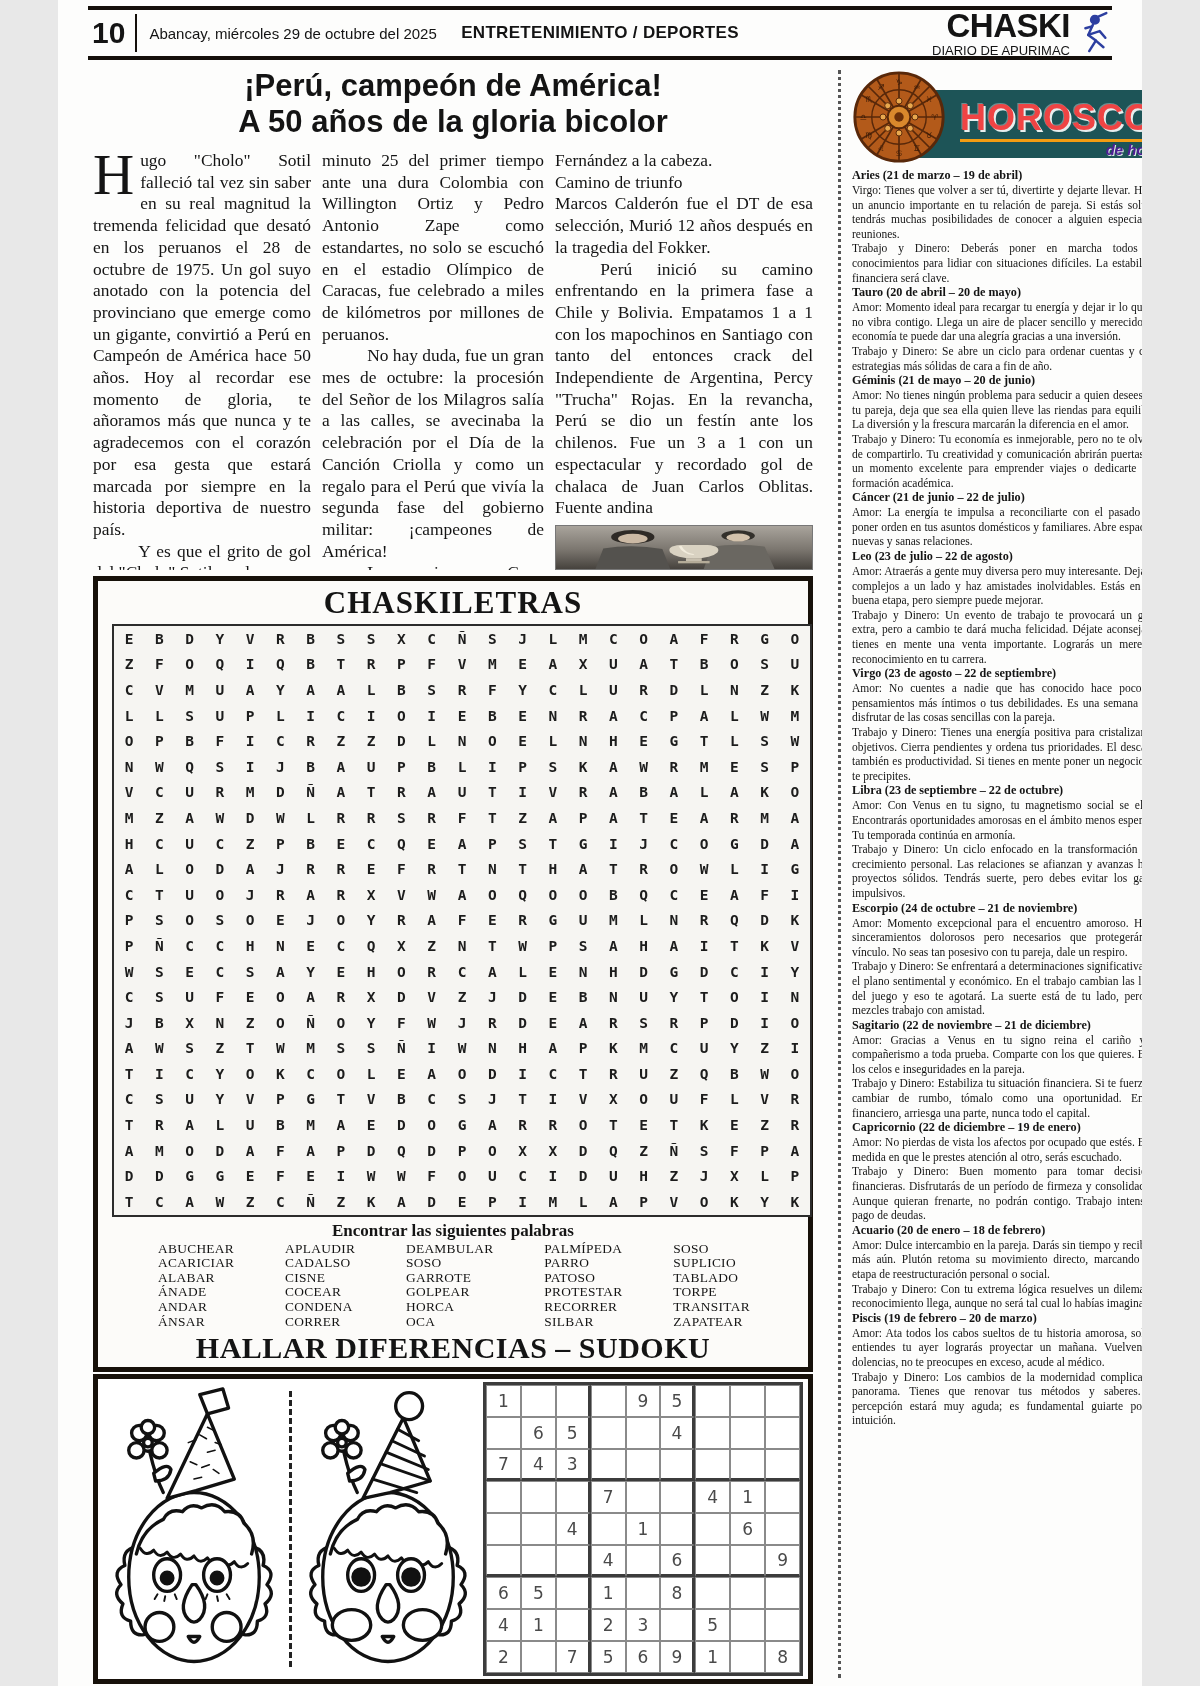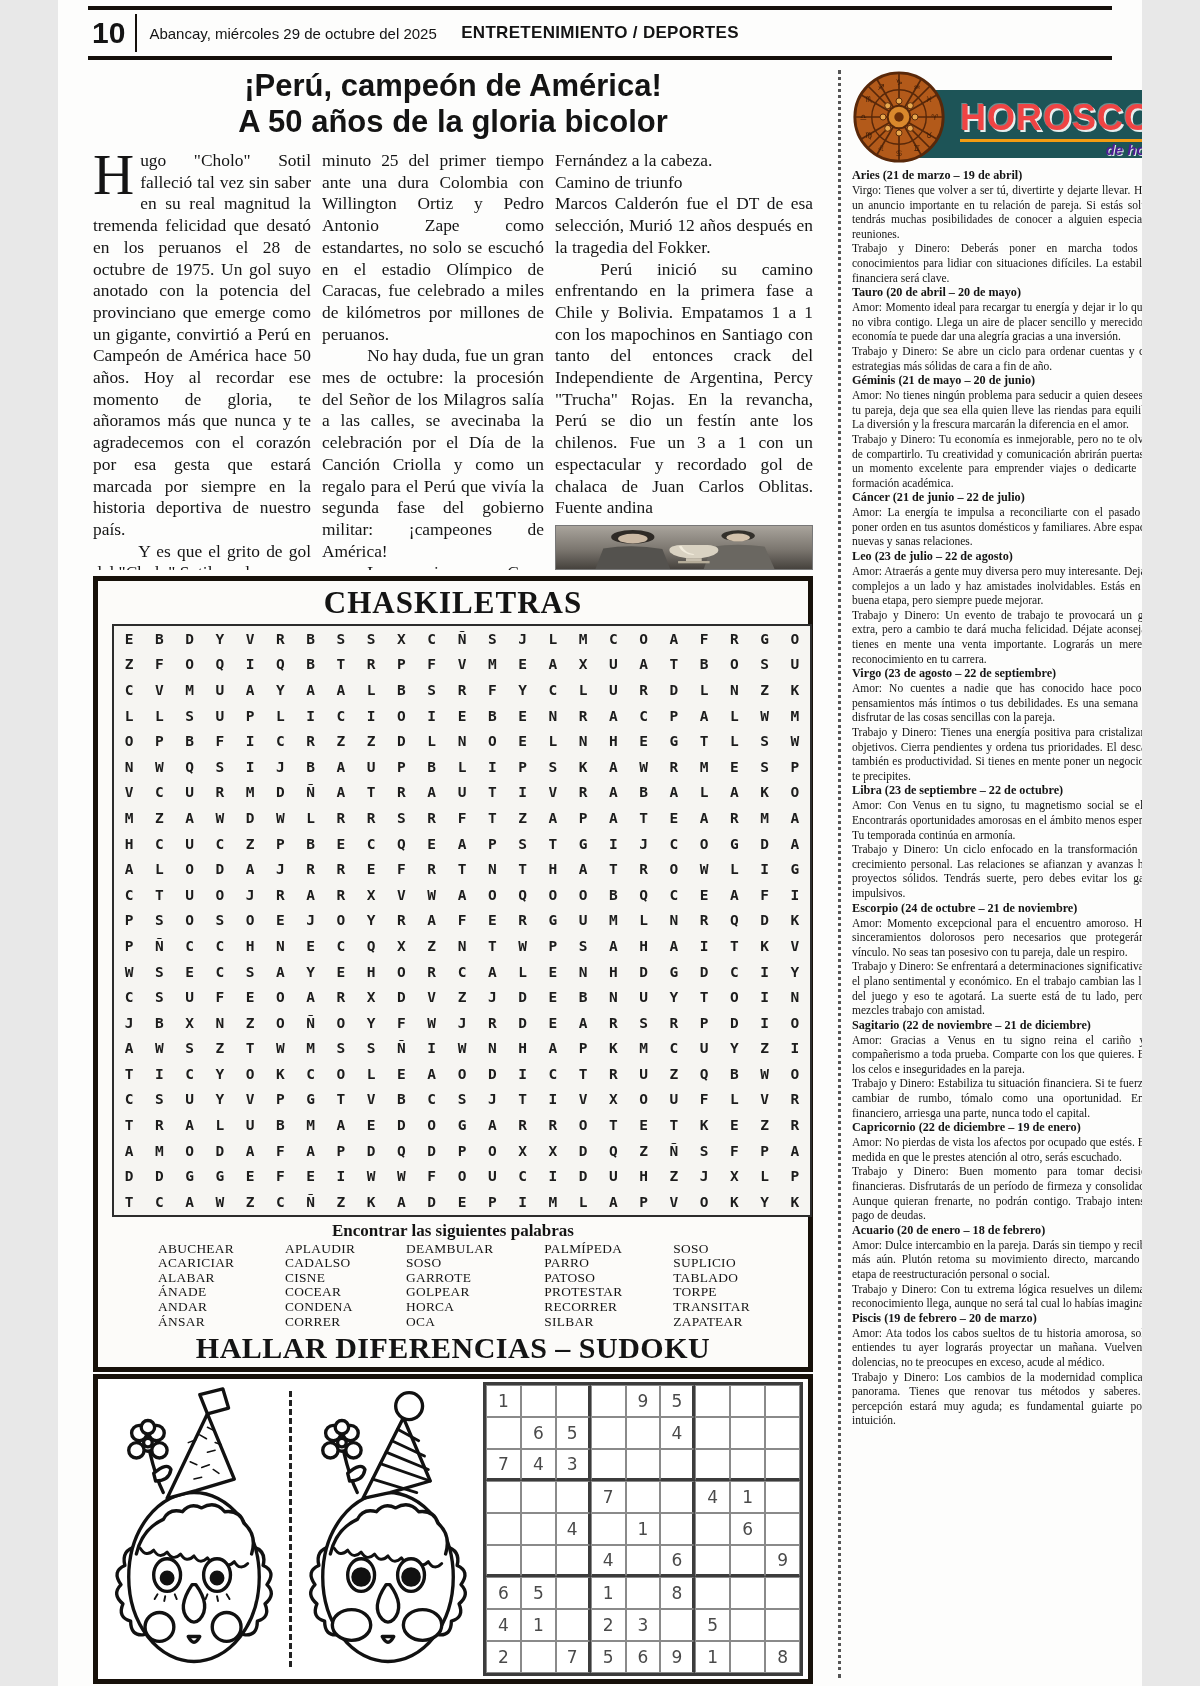--- a/index.html
+++ b/index.html
@@ -76,20 +76,36 @@
 <body>
 
 <div class="page">
 
   <div class="rule-top"></div>
   <div class="hdr">
     <div class="pgnum">10</div>
     <div class="hdr-div"></div>
     <div class="dateline">Abancay, miércoles 29 de octubre del 2025</div>
     <div class="section-title">ENTRETENIMIENTO / DEPORTES</div>
+    <div class="masthead">
+      <div class="masthead-text">
+        <div class="masthead-name">CHASKI</div>
+        <div class="masthead-sub">DIARIO DE APURIMAC</div>
+      </div>
+      <svg class="chasqui" viewBox="0 0 40 44">
+        <g stroke="#2d3fa0" fill="none" stroke-width="2.6" stroke-linecap="round" stroke-linejoin="round">
+          <circle cx="22" cy="8" r="4" fill="#2d3fa0"></circle>
+          <path d="M20 13 L15 24 L23 30 L16 41"></path>
+          <path d="M15 24 L27 20 L33 27"></path>
+          <path d="M23 30 L31 37"></path>
+          <path d="M25 5 L34 1"></path>
+          <path d="M12 17 L19 15"></path>
+        </g>
+      </svg>
+    </div>
   </div>
   <div class="rule-bottom"></div>
 
   <div class="main">
     <h1 class="headline">
       <span>¡Perú, campeón de América!</span><br>
       <span>A 50 años de la gloria bicolor</span>
     </h1>
 
     <div class="article">

